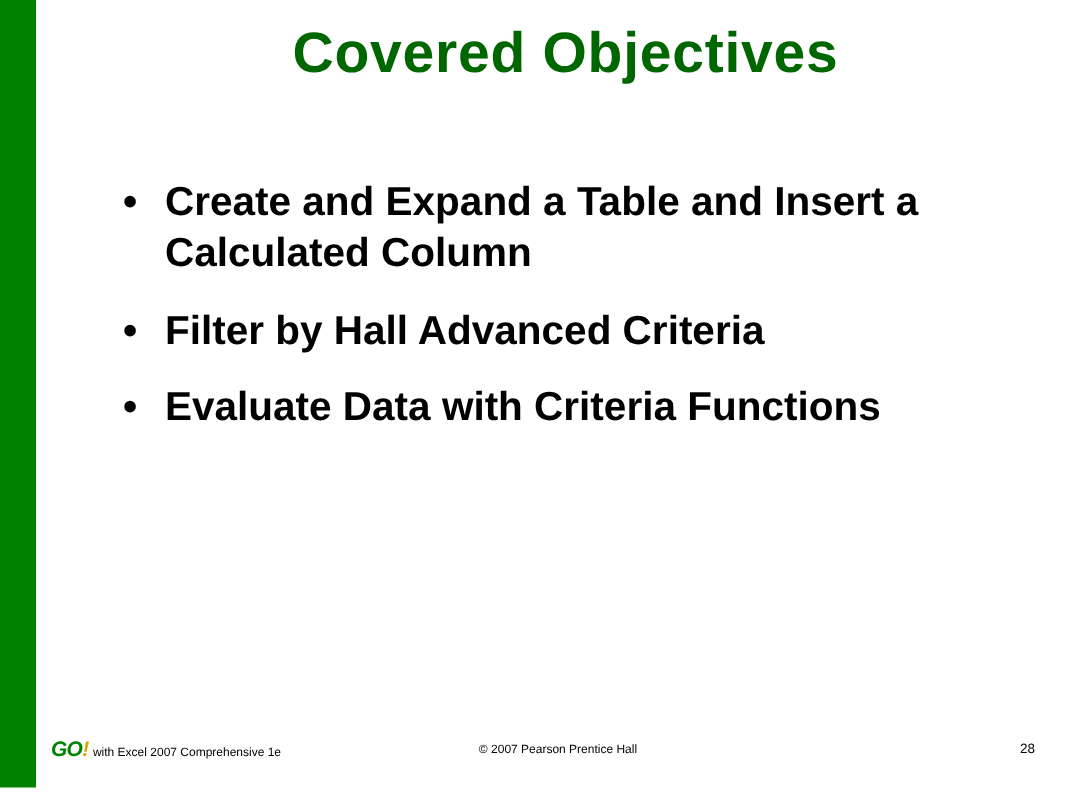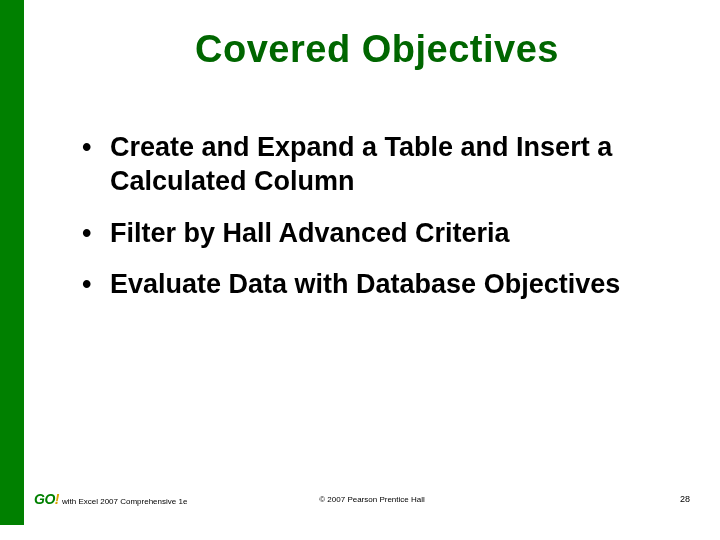--- a/index.html
+++ b/index.html
@@ -3,21 +3,21 @@
 <meta charset="utf-8">
 <style>
   * { margin: 0; padding: 0; box-sizing: border-box; }
   html, body { width: 720px; height: 540px; font-family: Arial, Helvetica, sans-serif; background: #fff; }
   .slide {
     width: 720px;
     height: 525px;
     background: #ffffff;
     border-left: 24px solid #008000;
     position: relative;
-    padding: 28px 40px 0 50px;
+    padding: 15px 40px 0 50px;
   }
   .title {
     color: #006600;
     font-size: 38px;
     font-weight: bold;
     text-align: center;
     margin-bottom: 60px;
     letter-spacing: 0.5px;
   }
   ul.objectives {
@@ -72,21 +72,21 @@
 </style>
 </head>
 <body>
 
 <div class="slide">
   <h1 class="title">Covered Objectives</h1>
 
   <ul class="objectives">
     <li>Create and Expand a Table and Insert a Calculated Column</li>
     <li>Filter by Hall Advanced Criteria</li>
-    <li>Evaluate Data with Database Objectives</li>
+    <li>Evaluate Data with Criteria Functions</li>
   </ul>
 
   <div class="footer">
     <div class="footer-left">
       <span class="go-logo">
         <span>GO</span><span class="bang">!</span>
       </span>
       <span>with Excel 2007 Comprehensive 1e</span>
     </div>
     <div class="footer-center">© 2007 Pearson Prentice Hall</div>

